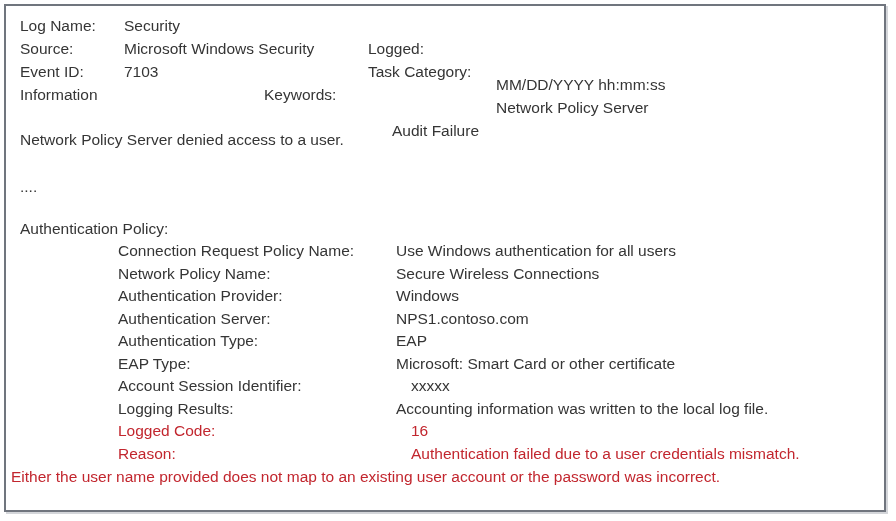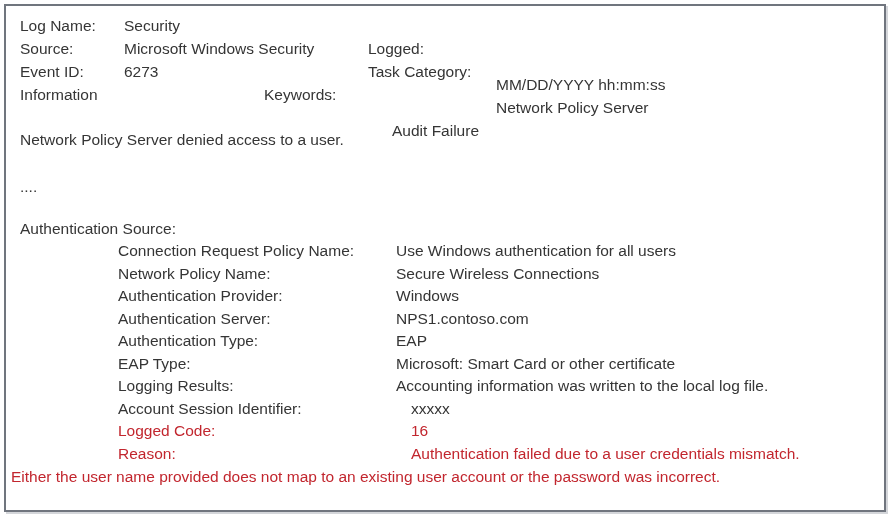--- a/index.html
+++ b/index.html
@@ -57,36 +57,36 @@
       <span class="v2"></span>
     </div>
     <div class="hrow">
       <span class="l1">Source:</span>
       <span class="v1">Microsoft Windows Security</span>
       <span class="l2">Logged:</span>
       <span class="v2">MM/DD/YYYY hh:mm:ss</span>
     </div>
     <div class="hrow">
       <span class="l1">Event ID:</span>
-      <span class="v1">6273</span>
+      <span class="v1">7103</span>
       <span class="l2">Task Category:</span>
       <span class="v2">Network Policy Server</span>
     </div>
     <div class="hrow">
       <span class="v1">Information</span>
       <span class="l2">Keywords:</span>
       <span class="v2">Audit Failure</span>
     </div>
 
     <div class="sp22"></div>
     <div class="tline">Network Policy Server denied access to a user.</div>
     <div class="sp24"></div>
     <div class="tline">....</div>
     <div class="sp19"></div>
-    <div class="tline">Authentication Source:</div>
+    <div class="tline">Authentication Policy:</div>
 
     <div class="drow">
       <span class="dl">Connection Request Policy Name:</span>
       <span class="dv">Use Windows authentication for all users</span>
     </div>
     <div class="drow">
       <span class="dl">Network Policy Name:</span>
       <span class="dv">Secure Wireless Connections</span>
     </div>
     <div class="drow">
@@ -99,26 +99,26 @@
     </div>
     <div class="drow">
       <span class="dl">Authentication Type:</span>
       <span class="dv">EAP</span>
     </div>
     <div class="drow">
       <span class="dl">EAP Type:</span>
       <span class="dv">Microsoft: Smart Card or other certificate</span>
     </div>
     <div class="drow">
+      <span class="dl">Account Session Identifier:</span>
+      <span class="dv pad">xxxxx</span>
+    </div>
+    <div class="drow">
       <span class="dl">Logging Results:</span>
       <span class="dv">Accounting information was written to the local log file.</span>
-    </div>
-    <div class="drow">
-      <span class="dl">Account Session Identifier:</span>
-      <span class="dv pad">xxxxx</span>
     </div>
     <div class="drow red">
       <span class="dl">Logged Code:</span>
       <span class="dv pad">16</span>
     </div>
     <div class="drow red">
       <span class="dl">Reason:</span>
       <span class="dv pad">Authentication failed due to a user credentials mismatch.</span>
     </div>
 

